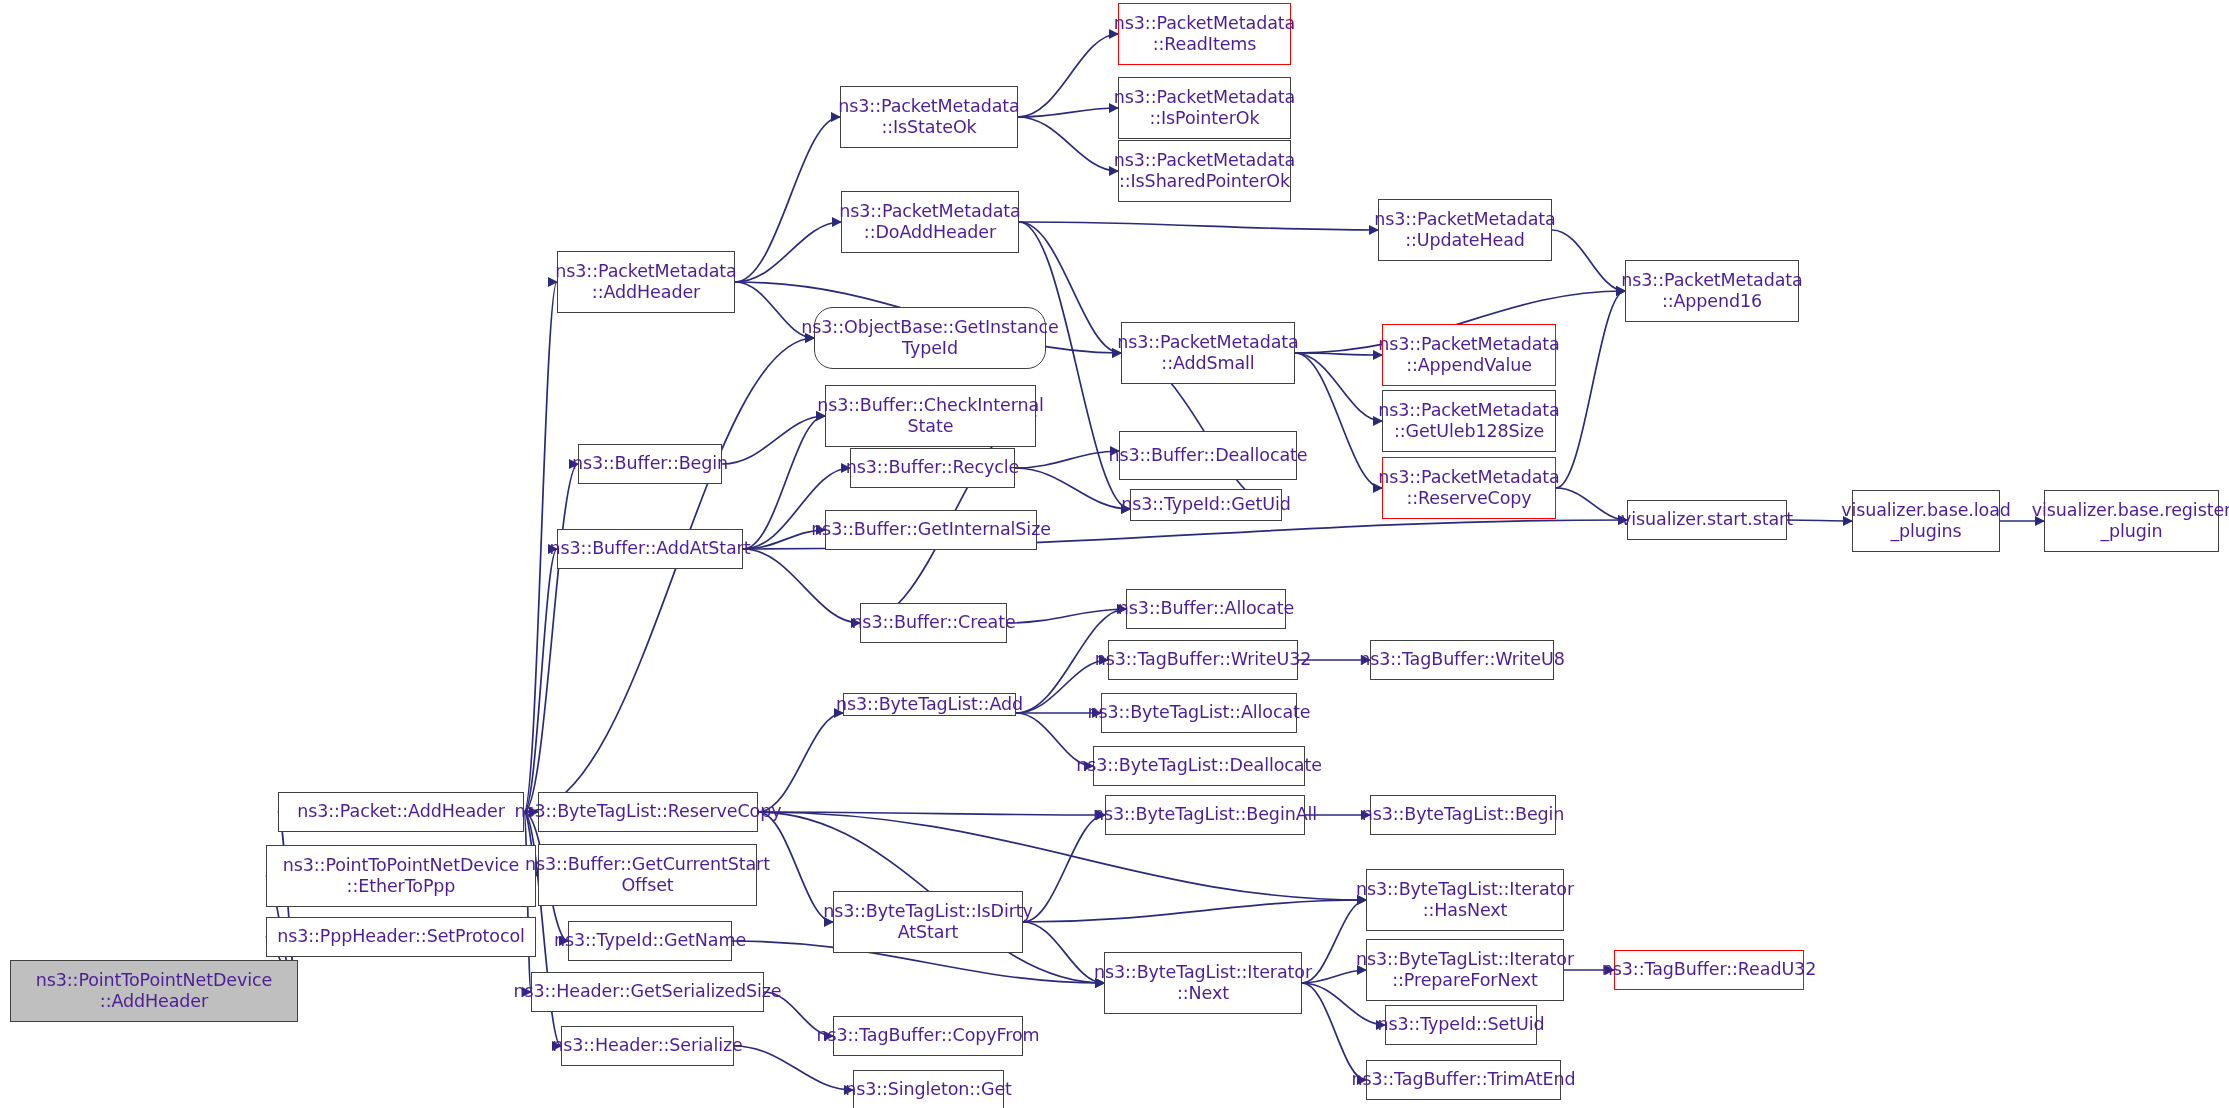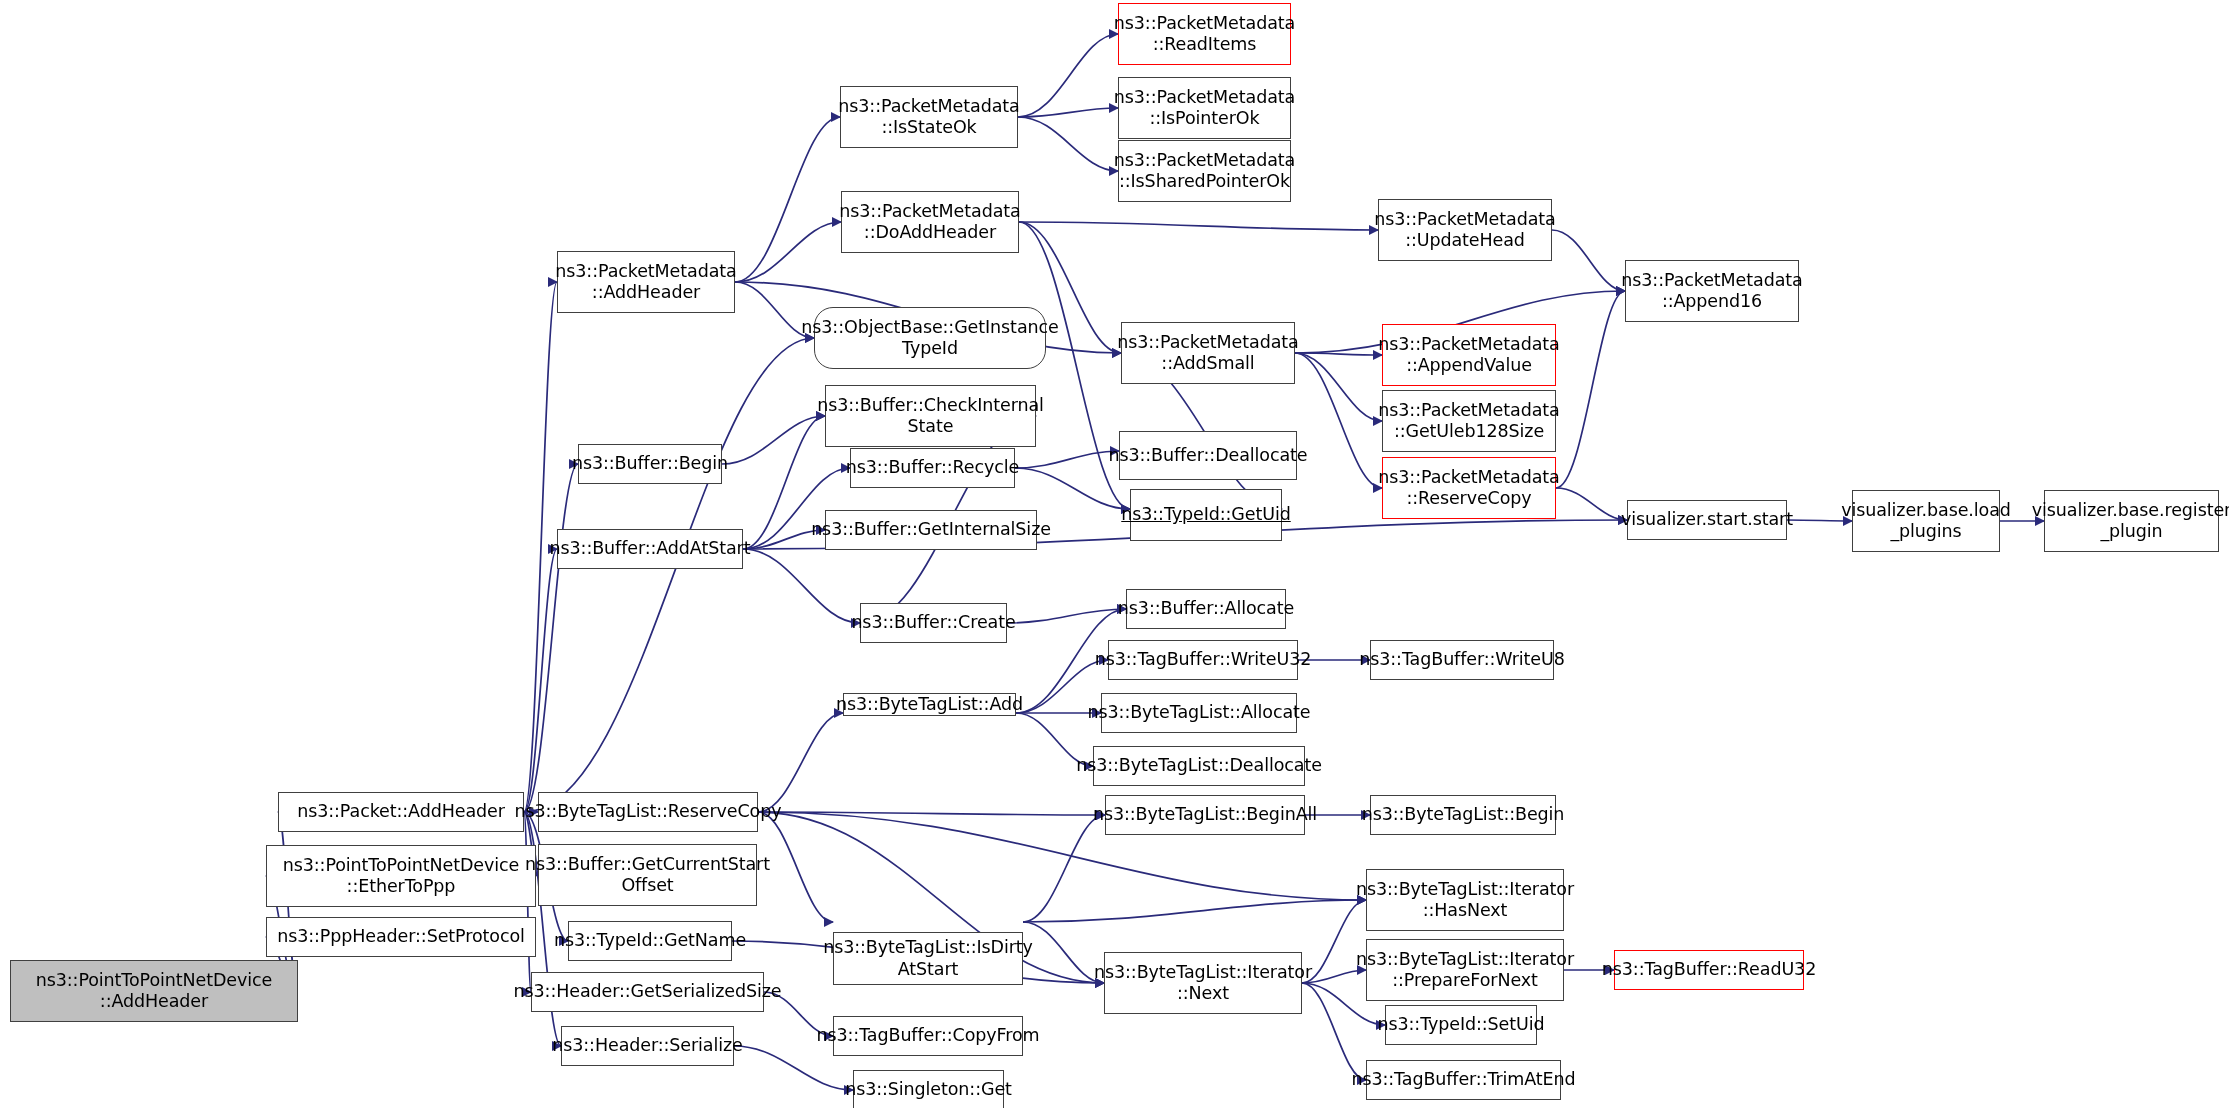--- a/index.html
+++ b/index.html
@@ -11,21 +11,21 @@
     background:#ffffff;
     font-family:"DejaVu Sans","Liberation Sans",sans-serif;
     overflow:hidden;
   }
   #edges{position:absolute;left:0;top:0;width:2229px;height:1108px;pointer-events:none;}
   .node{
     position:absolute;
     box-sizing:border-box;
     border:1.6px solid #404040;
     background:#ffffff;
-    color:#000000;
+    color:#4c1d95;
     display:flex;
     align-items:center;
     justify-content:center;
     text-align:center;
     font-size:17.5px;
     line-height:1.22;
     letter-spacing:-0.1px;
     white-space:pre-line;
     padding:0 4px;
   }
@@ -142,42 +142,42 @@
 ::GetUleb128Size</div>
       <div class="node red" style="left: 1382px; top: 457px; width: 174px; height: 62px;">ns3::PacketMetadata
 ::ReserveCopy</div>
       <div class="node" style="left: 825px; top: 385px; width: 211px; height: 62px;">ns3::Buffer::CheckInternal
 State</div>
       <div class="node" style="left: 578px; top: 444px; width: 144px; height: 40px;">ns3::Buffer::Begin</div>
       <div class="node" style="left: 850px; top: 448px; width: 165px; height: 40px;">ns3::Buffer::Recycle</div>
       <div class="node" style="left: 825px; top: 510px; width: 212px; height: 40px;">ns3::Buffer::GetInternalSize</div>
       <div class="node" style="left: 557px; top: 529px; width: 186px; height: 40px;">ns3::Buffer::AddAtStart</div>
       <div class="node" style="left: 1119px; top: 431px; width: 178px; height: 49px;">ns3::Buffer::Deallocate</div>
-      <div class="node" style="left: 1130px; top: 489px; width: 152px; height: 52px; text-decoration: underline;">ns3::TypeId::GetUid</div>
+      <div class="node" style="left: 1130px; top: 489px; width: 152px; height: 32px;">ns3::TypeId::GetUid</div>
       <div class="node" style="left: 860px; top: 603px; width: 147px; height: 40px;">ns3::Buffer::Create</div>
       <div class="node" style="left: 1126px; top: 589px; width: 160px; height: 40px;">ns3::Buffer::Allocate</div>
       <div class="node" style="left: 1627px; top: 500px; width: 160px; height: 40px;">visualizer.start.start</div>
       <div class="node" style="left: 1852px; top: 490px; width: 148px; height: 62px;">visualizer.base.load
 _plugins</div>
       <div class="node" style="left: 2044px; top: 490px; width: 175px; height: 62px;">visualizer.base.register
 _plugin</div>
       <div class="node" style="left: 1108px; top: 640px; width: 190px; height: 40px;">ns3::TagBuffer::WriteU32</div>
       <div class="node" style="left: 1370px; top: 640px; width: 184px; height: 40px;">ns3::TagBuffer::WriteU8</div>
       <div class="node" style="left: 843px; top: 693px; width: 173px; height: 23px;">ns3::ByteTagList::Add</div>
       <div class="node" style="left: 1101px; top: 693px; width: 196px; height: 40px;">ns3::ByteTagList::Allocate</div>
       <div class="node" style="left: 1093px; top: 746px; width: 212px; height: 40px;">ns3::ByteTagList::Deallocate</div>
       <div class="node" style="left: 538px; top: 792px; width: 220px; height: 40px;">ns3::ByteTagList::ReserveCopy</div>
       <div class="node" style="left: 1105px; top: 795px; width: 200px; height: 40px;">ns3::ByteTagList::BeginAll</div>
       <div class="node" style="left: 1370px; top: 795px; width: 186px; height: 40px;">ns3::ByteTagList::Begin</div>
       <div class="node" style="left: 538px; top: 844px; width: 219px; height: 62px;">ns3::Buffer::GetCurrentStart
 Offset</div>
       <div class="node" style="left: 568px; top: 921px; width: 164px; height: 40px;">ns3::TypeId::GetName</div>
       <div class="node" style="left: 531px; top: 972px; width: 233px; height: 40px;">ns3::Header::GetSerializedSize</div>
       <div class="node" style="left: 561px; top: 1026px; width: 173px; height: 40px;">ns3::Header::Serialize</div>
-      <div class="node" style="left: 833px; top: 932px; width: 190px; height: 53px; text-align: center;">ns3::ByteTagList::IsDirty
+      <div class="node" style="left: 833px; top: 891px; width: 190px; height: 62px; text-align: center;">ns3::ByteTagList::IsDirty
 AtStart</div>
       <div class="node" style="left: 1366px; top: 869px; width: 198px; height: 62px;">ns3::ByteTagList::Iterator
 ::HasNext</div>
       <div class="node" style="left: 1104px; top: 952px; width: 198px; height: 62px;">ns3::ByteTagList::Iterator
 ::Next</div>
       <div class="node" style="left: 1366px; top: 939px; width: 198px; height: 62px;">ns3::ByteTagList::Iterator
 ::PrepareForNext</div>
       <div class="node red" style="left: 1614px; top: 950px; width: 190px; height: 40px;">ns3::TagBuffer::ReadU32</div>
       <div class="node" style="left: 1385px; top: 1005px; width: 152px; height: 40px;">ns3::TypeId::SetUid</div>
       <div class="node" style="left: 1366px; top: 1060px; width: 195px; height: 40px;">ns3::TagBuffer::TrimAtEnd</div>

